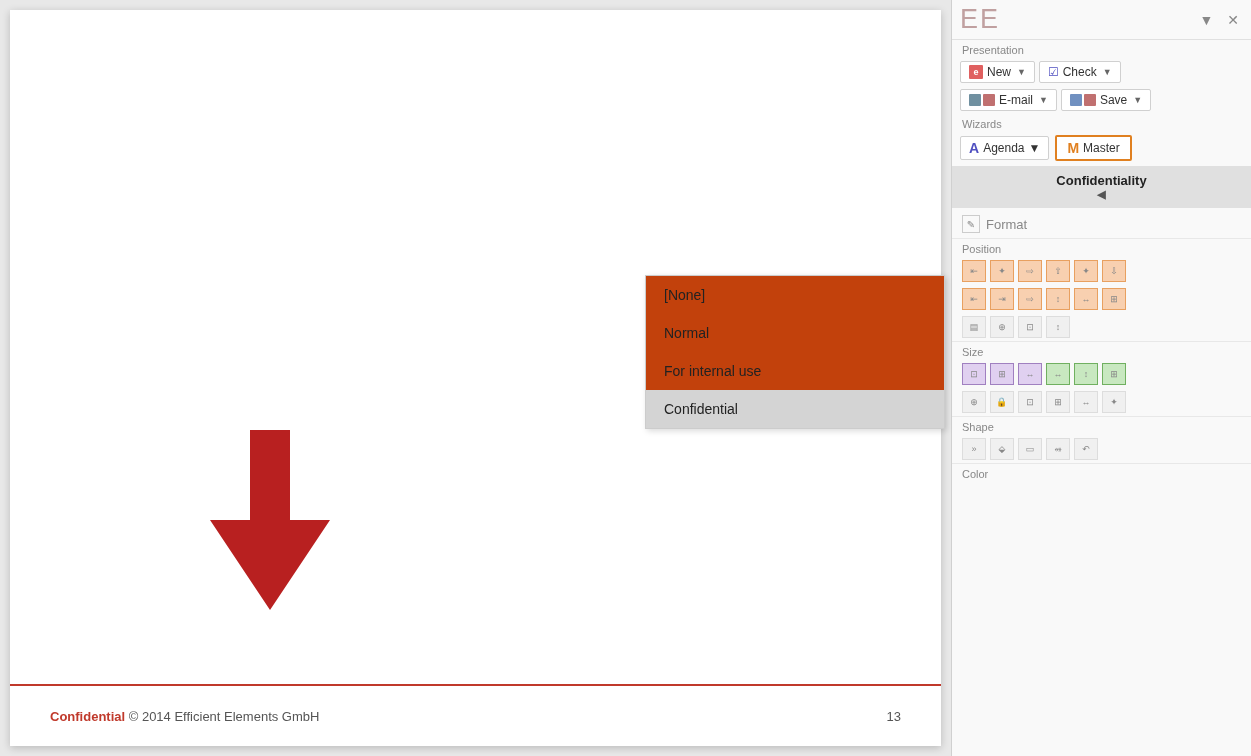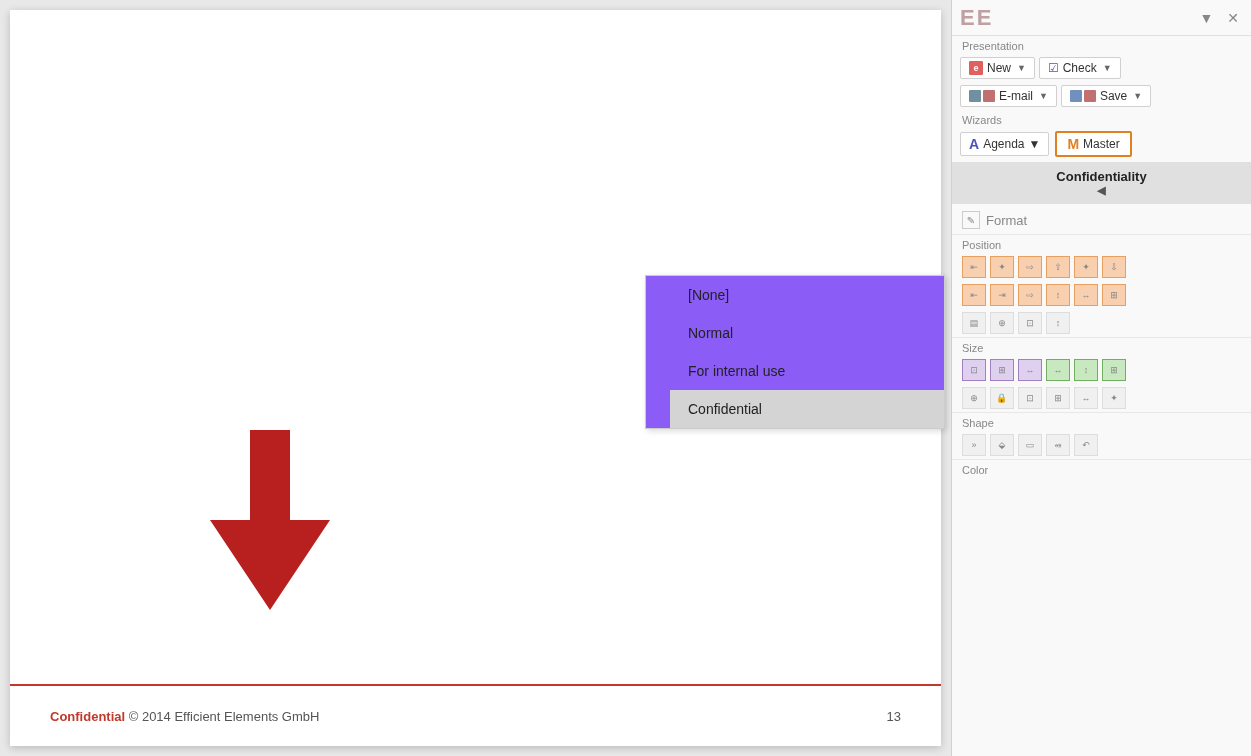--- a/index.html
+++ b/index.html
@@ -65,26 +65,25 @@
       margin-left: auto;
       color: #555;
       font-size: 13px;
     }
 
     
     .dropdown-menu {
       position: absolute;
       top: 265px;
       left: 635px;
-      background: #8b5cf6;
+      background: #c2410c;
       border: 1px solid #ccc;
       box-shadow: 2px 2px 6px rgba(0,0,0,0.15);
       width: 300px;
       z-index: 100;
-      padding-left: 24px;
     }
 
     .dropdown-item {
       padding: 11px 18px;
       cursor: pointer;
       font-size: 14px;
       color: #222;
     }
 
     .dropdown-item.selected {
@@ -107,22 +106,22 @@
       display: flex;
       align-items: center;
       justify-content: space-between;
       padding: 4px 8px;
       background: #f9f9f9;
       border-bottom: 1px solid #e0e0e0;
       min-height: 36px;
     }
 
     .ee-logo {
-      font-size: 22px;
-      font-weight: 700;
+      font-size: 27px;
+      font-weight: 400;
       color: #c0a0a0;
       letter-spacing: 2px;
     }
 
     .panel-header-controls {
       display: flex;
       gap: 6px;
     }
 
     .panel-ctrl-btn {

